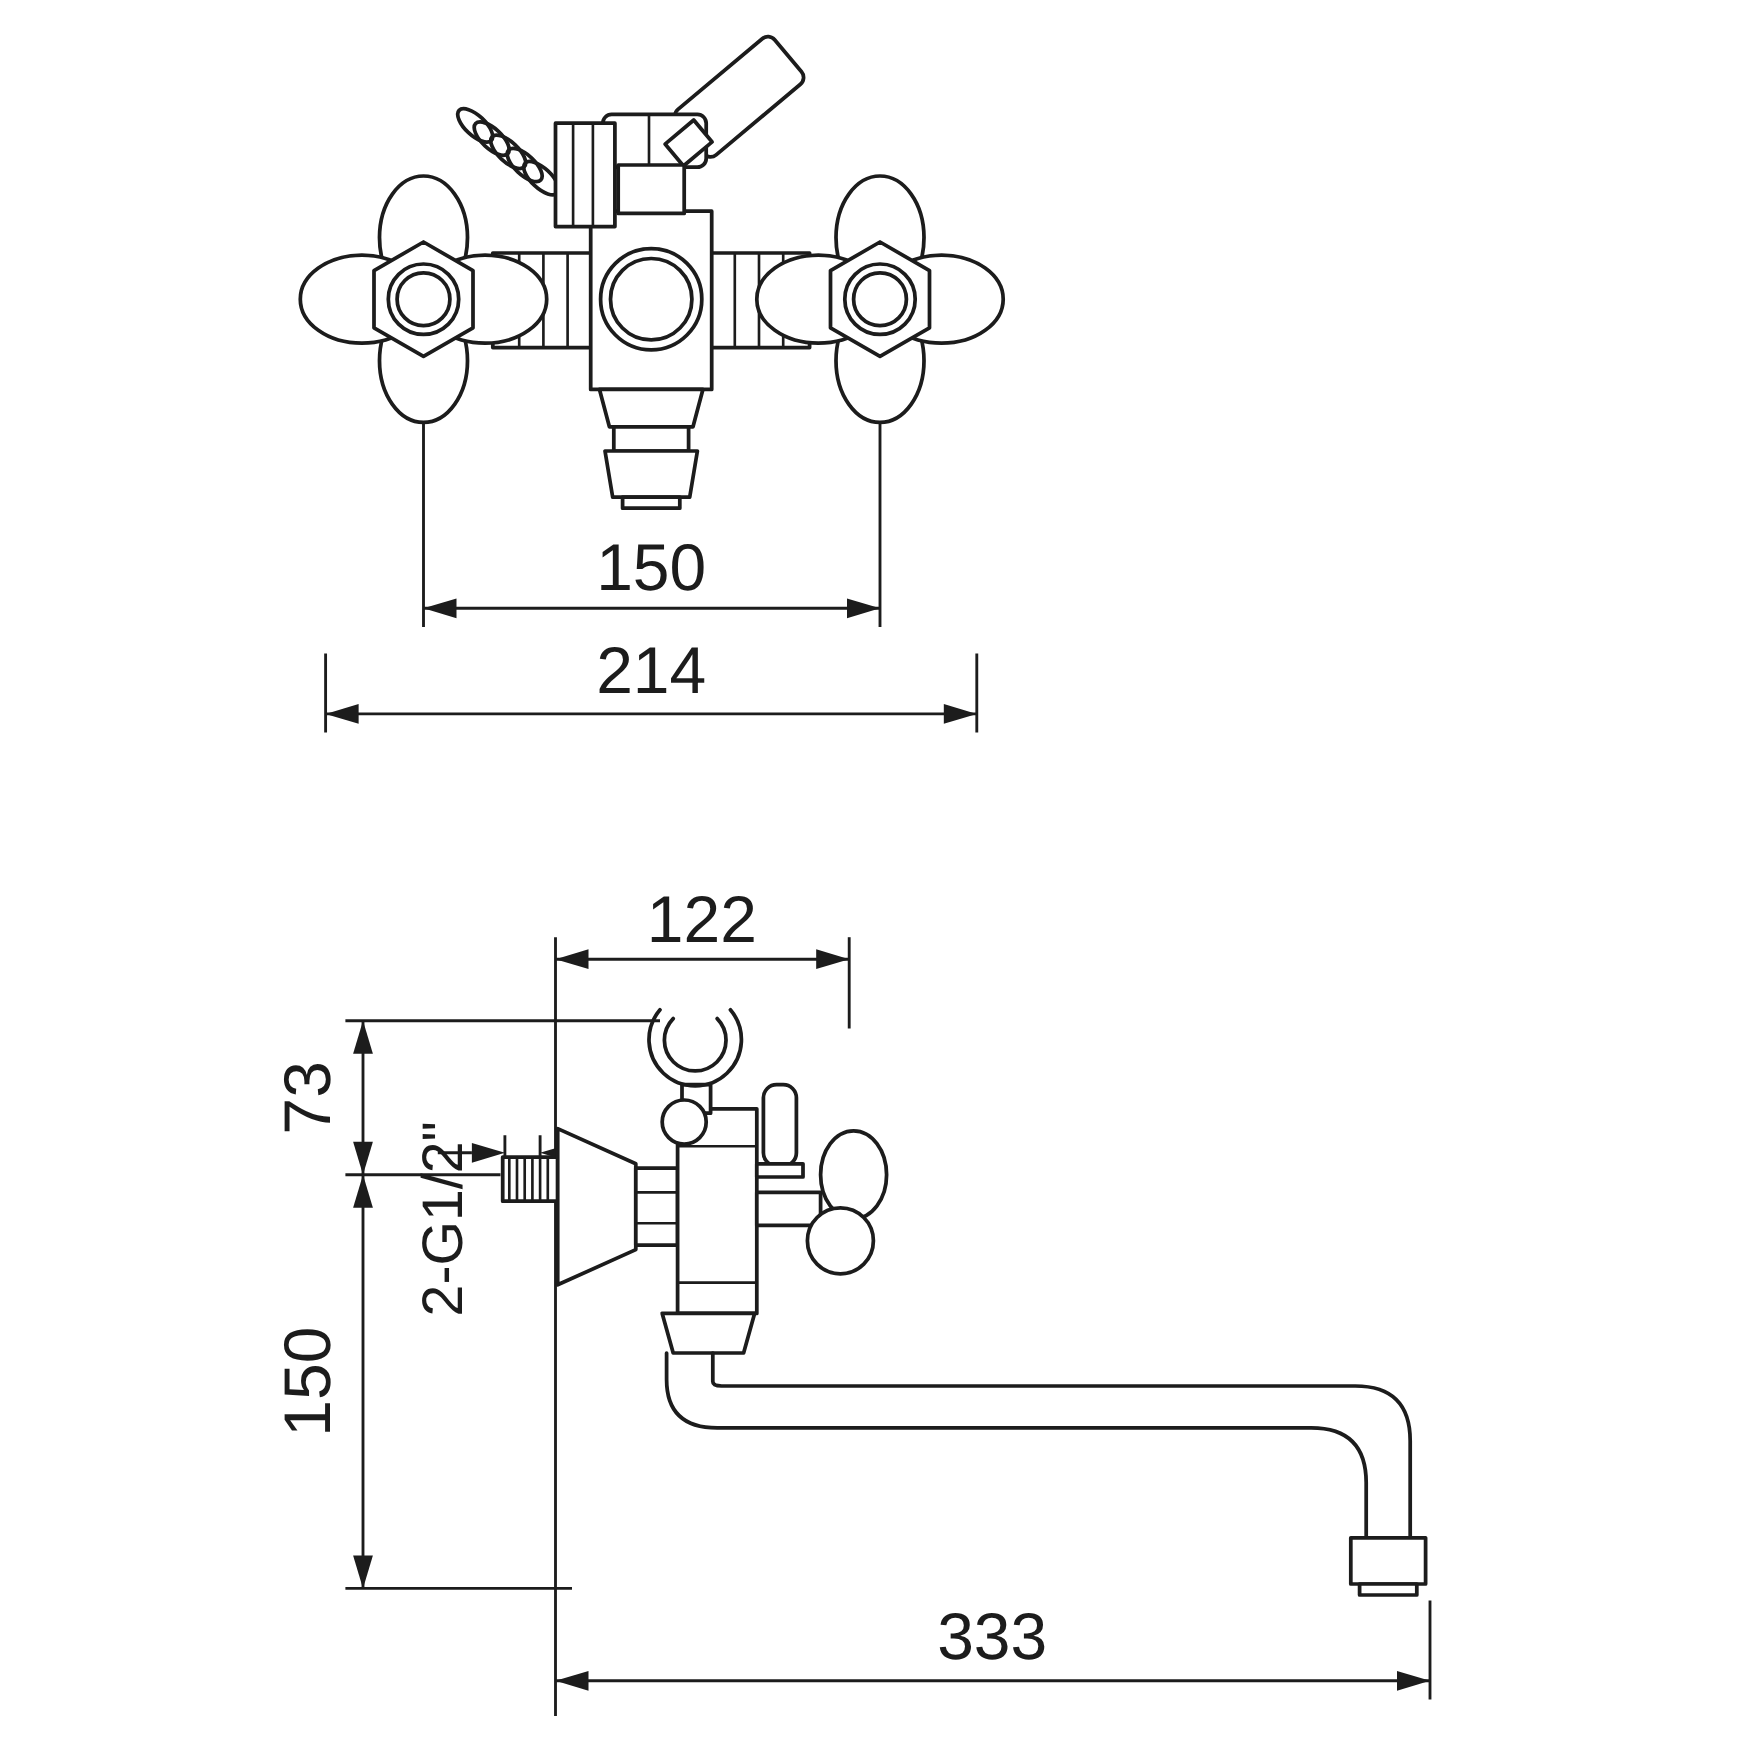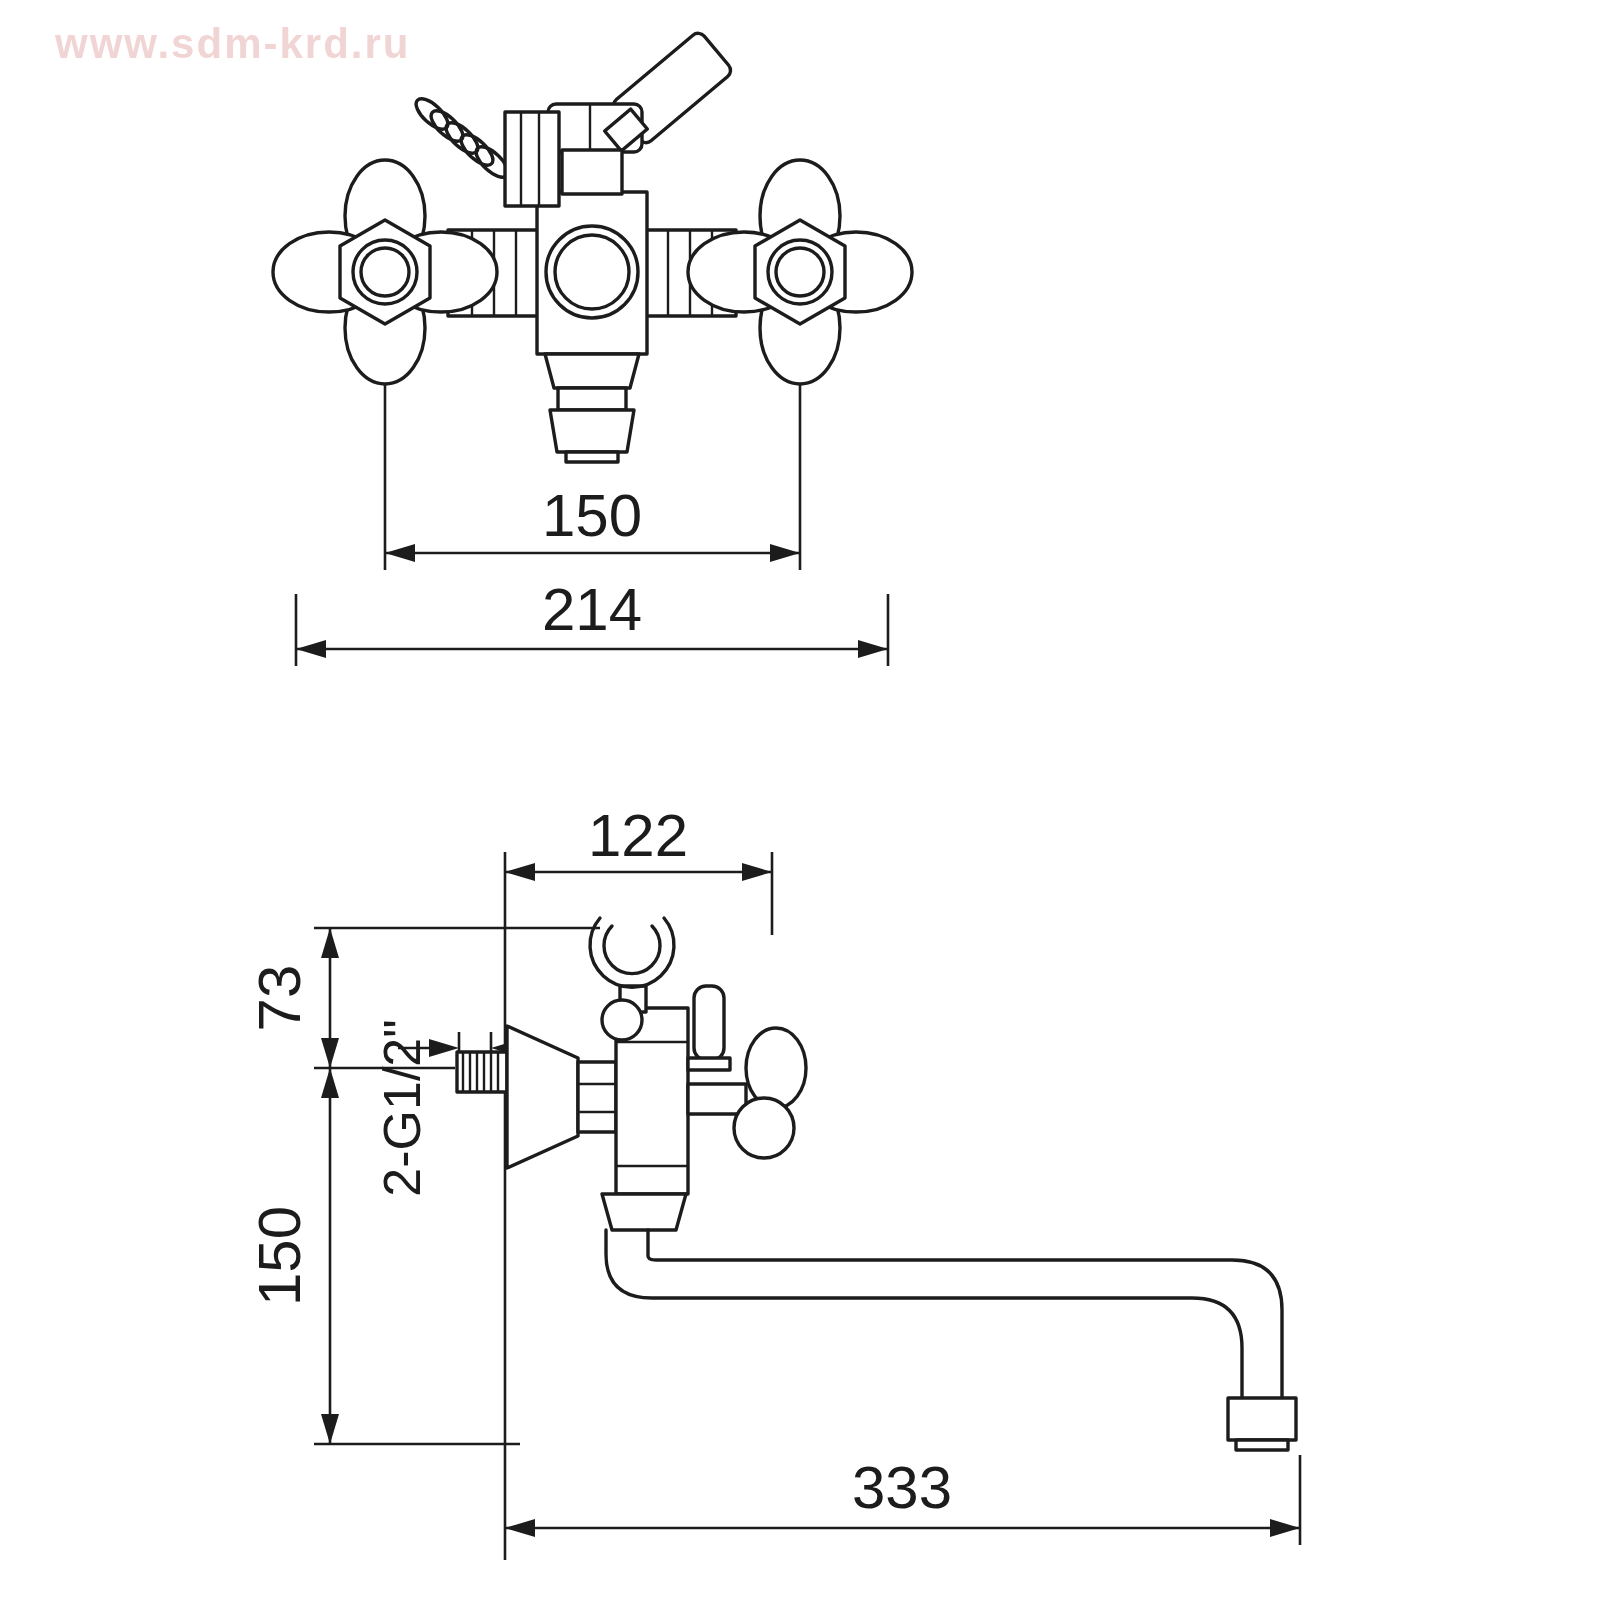--- a/index.html
+++ b/index.html
@@ -14,21 +14,20 @@
   .dim{fill:none;stroke:#1c1c1c;stroke-width:2.6;}
   .arrow{fill:#1c1c1c;stroke:none;}
   .dimtext{font-family:"Liberation Sans",sans-serif;font-size:60px;fill:#1c1c1c;text-anchor:middle;}
   .threadtext{font-family:"Liberation Sans",sans-serif;font-size:52px;fill:#1c1c1c;text-anchor:middle;}
 </style>
 </head>
 <body>
 
 <div class="page">
 
-  <div class="watermark">www.sdm-krd.ru</div>
 
   <svg width="1600" height="1600" viewBox="0 0 1600 1600">
 
     <g>
 
       <g>
         <path class="dim" d="M385 380 V570 M800 380 V570"></path>
         <path class="dim" d="M385 553 H800"></path>
         <polygon class="arrow" points="385,553 415,544 415,562"></polygon>
         <polygon class="arrow" points="800,553 770,544 770,562"></polygon>

